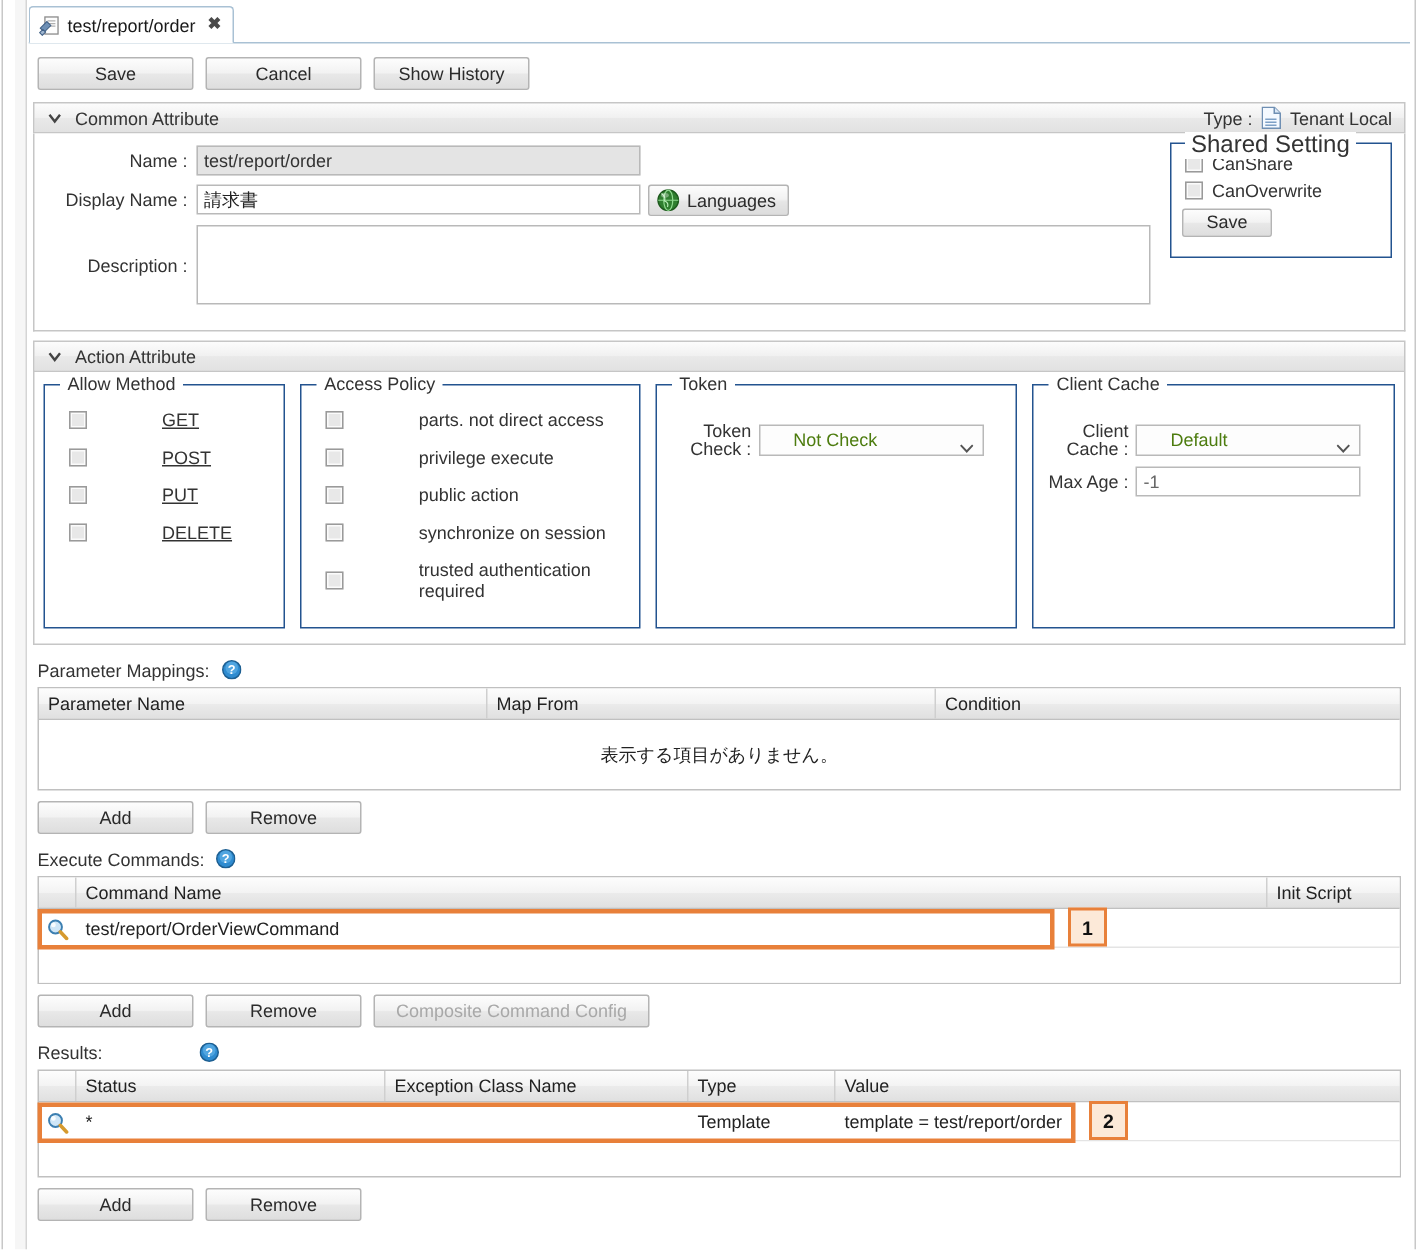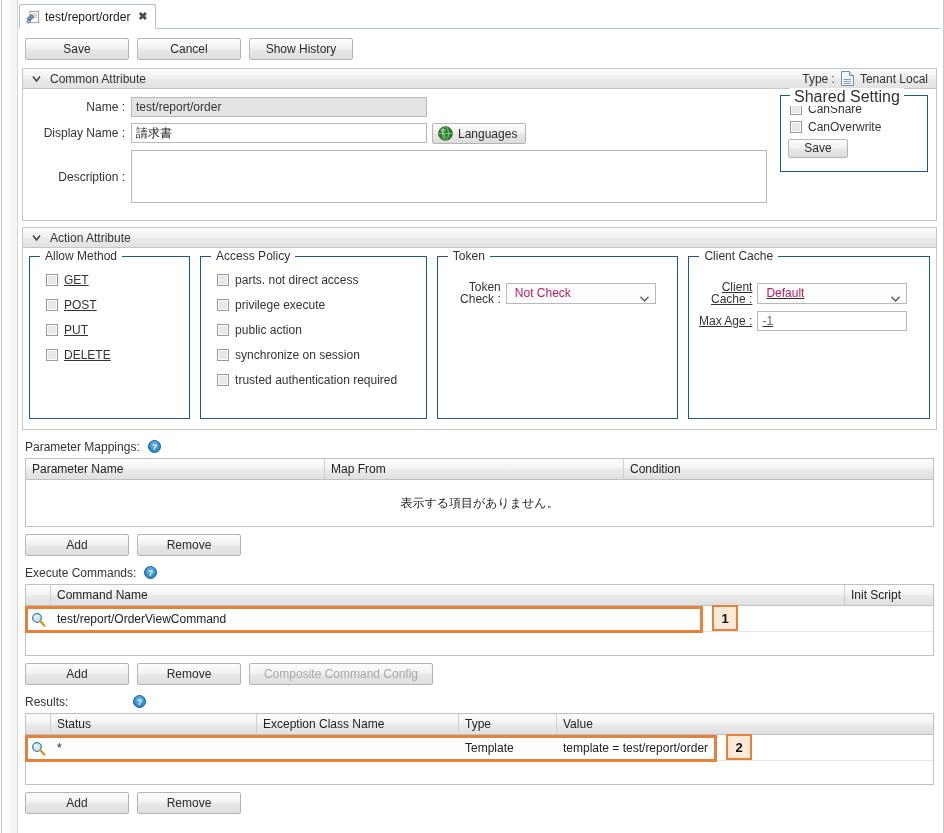--- a/index.html
+++ b/index.html
@@ -196,33 +196,33 @@
     height: 163px;
   }
   .fs-legend {
     position: absolute; top: -8px; left: 10px;
     background: #ffffff; padding: 0 5px;
     font-size: 12px; color: #333;
   }
   .fs-allow { width: 162px; text-decoration: underline; }
   .fs-access { width: 228px; }
   .fs-token { width: 243px; }
-  .fs-cache { width: 243px; text-decoration: underline; }
-  .fs .cbrow { margin: 0 0 11px 8px; }
+  .fs-cache { width: 243px; }
+  .fs .cbrow { margin: 0 0 11px 8px; gap: 44px; }
 
   .drow { display: flex; align-items: center; margin-bottom: 6px; }
   .dlabel {
     flex: 0 0 auto; text-align: right; padding-right: 5px;
     font-size: 12px; color: #333; line-height: 13px;
   }
   .dlabel.two { width: 60px; }
   .sel {
     height: 21px; border: 1px solid #b9b9b9; background: #fdfdfd;
-    font-size: 12px; color: #be185d;
-    padding: 0 8px; display: flex; align-items: center;
+    font-size: 12px; color: #4d7c0f;
+    padding: 0 22px; display: flex; align-items: center;
     position: relative;
   }
   .sel .cv { position: absolute; right: 6px; top: 7px; }
   .num-input { height: 20px; }
 
   
   .block { padding: 0 6px; }
   .block-label {
     display: flex; align-items: flex-start;
     font-size: 12px; color: #333;

